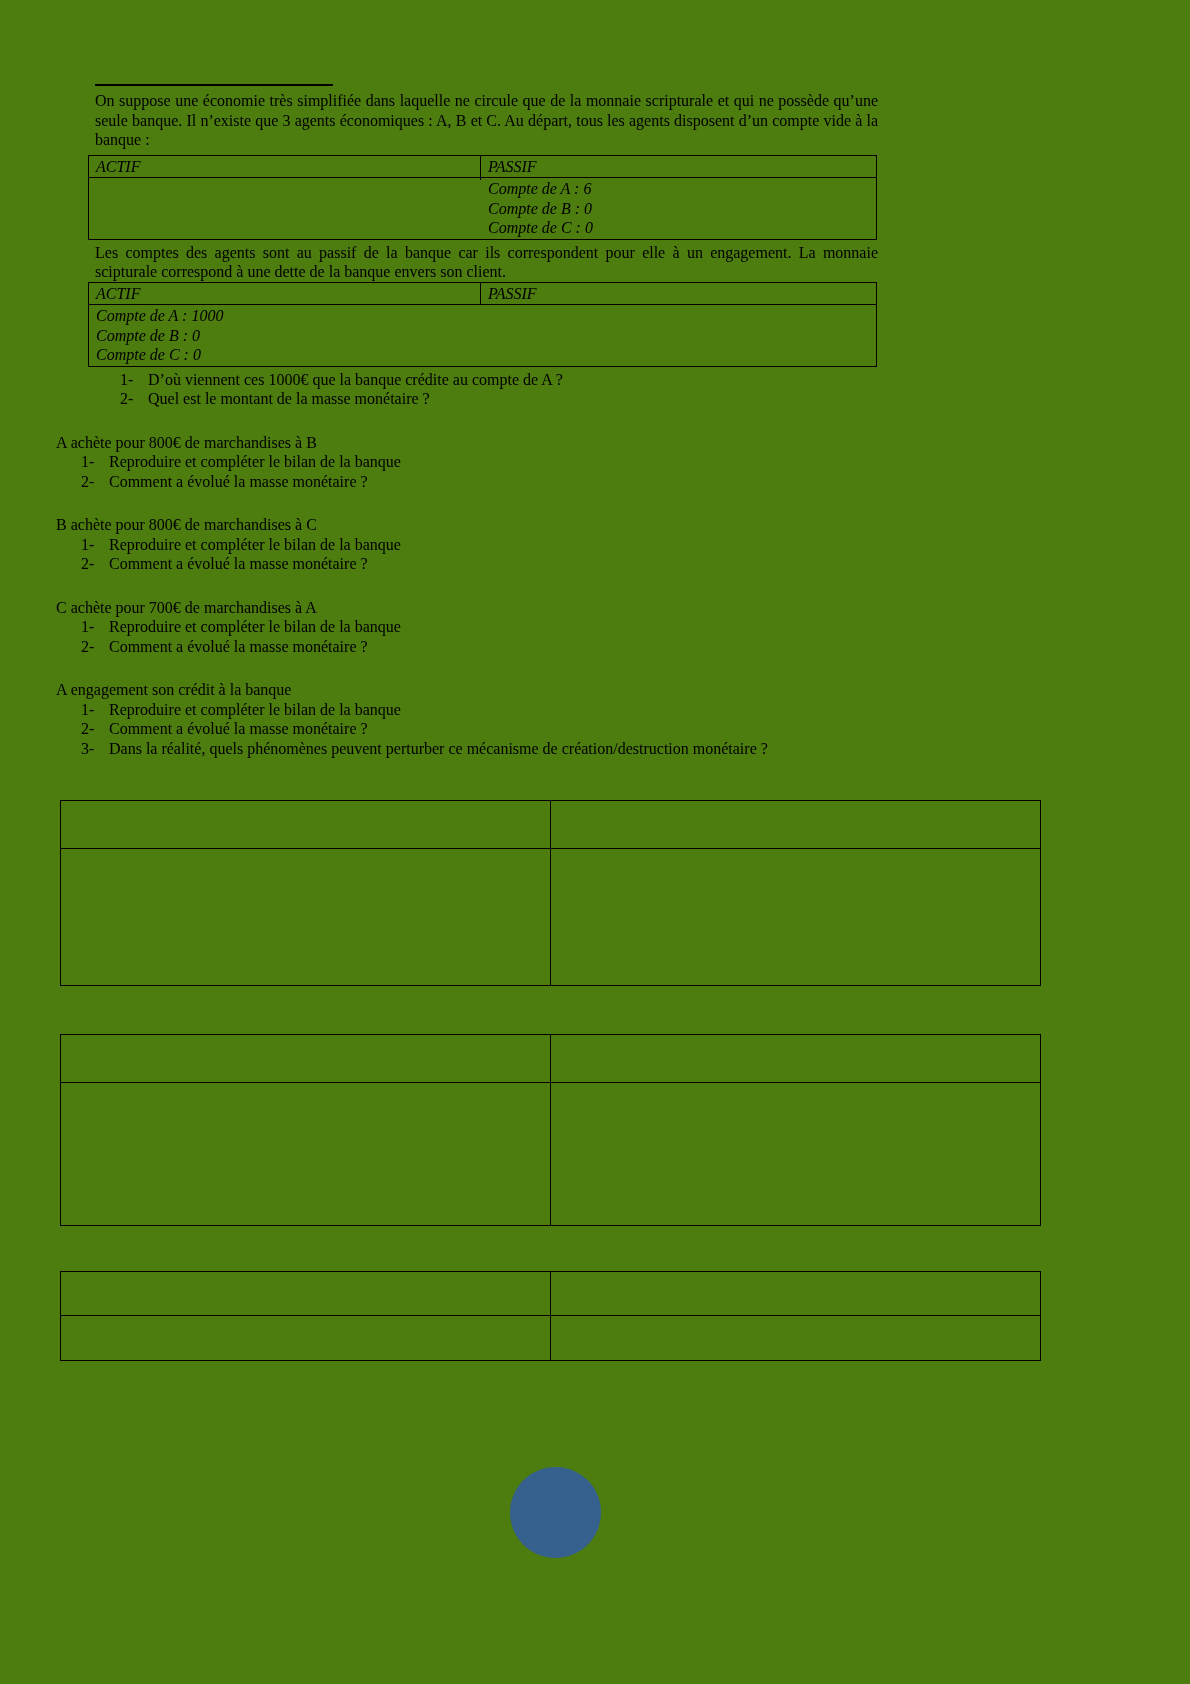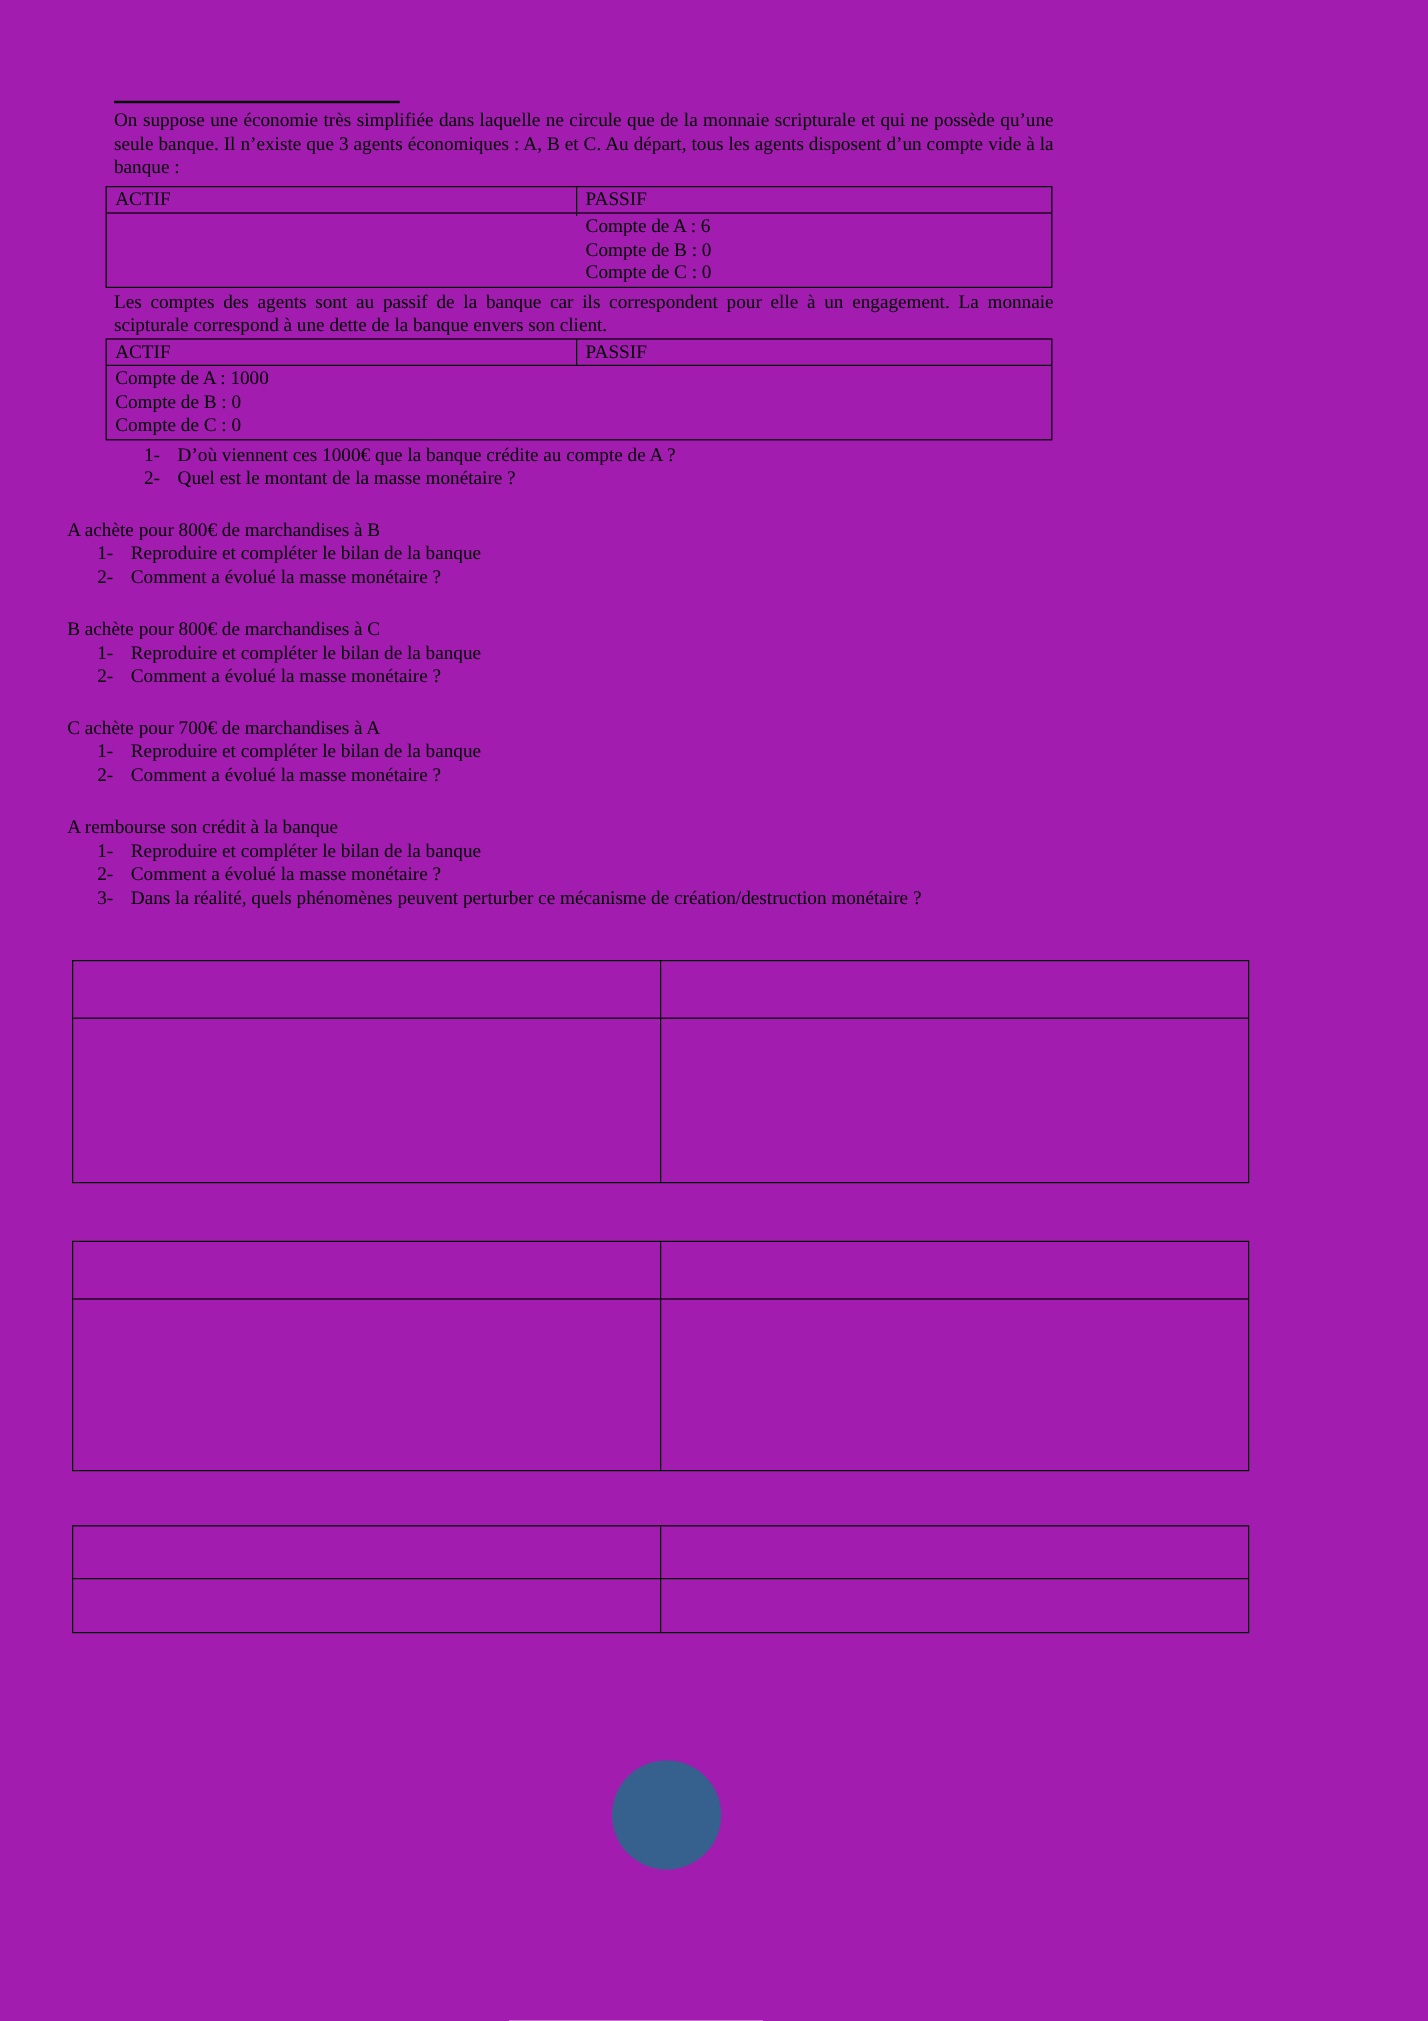--- a/index.html
+++ b/index.html
@@ -1,21 +1,21 @@
 <!DOCTYPE html>
 <html><head>
 <meta charset="utf-8">
 <style>
   * { box-sizing: border-box; }
   html, body { margin: 0; padding: 0; background: #ffffff; }
   .page {
     position: relative;
     width: 1190px;
     height: 1684px;
-    background: #a21caf;
+    background: #4d7c0f;
     font-family: "Liberation Serif", "DejaVu Serif", serif;
     font-size: 16px;
     line-height: 19.5px;
     color: #000000;
     overflow: hidden;
   }
   .title-underline {
     position: absolute;
     top: 84px;
     left: 95px;
@@ -24,21 +24,21 @@
     border-top: 2px solid #000;
   }
   .content { position: absolute; top: 0; left: 0; width: 100%; }
   .para { margin-left: 95px; width: 783px; text-align: justify; }
   .intro { margin-top: 91px; margin-bottom: 5px; }
   .note { margin-top: 3px; font-family: Liberation Serif, serif; }
   .credit-line { margin-left: 95px; width: 783px; margin-top: 2px; margin-bottom: 2px; }
 
   
   .bilan-table { margin-left: 88px; width: 789px; border: 1px solid #000; }
-  .bt-row { display: flex; align-items: flex-start; }
+  .bt-row { display: flex; align-items: flex-start; font-style: italic; }
   .bt-header { border-bottom: 1px solid #000; }
   .bt-cell { padding: 1px 7px; }
   .bt-left { width: 392px; border-right: 1px solid #000; }
   .bt-right { flex: 1; }
 
   
   .q-list { margin-left: 95px; width: 783px; margin-top: 3px; }
   .q-item { position: relative; padding-left: 53px; }
   .q-marker { position: absolute; left: 25px; }
   .section { margin-left: 56px; width: 783px; margin-top: 24px; }
@@ -154,21 +154,21 @@
         <span class="q-marker">1-</span>
         <span class="q-text">Reproduire et compléter le bilan de la banque</span>
       </div>
       <div class="q-item">
         <span class="q-marker">2-</span>
         <span class="q-text">Comment a évolué la masse monétaire ?</span>
       </div>
     </div>
 
     <div class="section">
-      <div class="section-title">A rembourse son crédit à la banque</div>
+      <div class="section-title">A engagement son crédit à la banque</div>
       <div class="q-item">
         <span class="q-marker">1-</span>
         <span class="q-text">Reproduire et compléter le bilan de la banque</span>
       </div>
       <div class="q-item">
         <span class="q-marker">2-</span>
         <span class="q-text">Comment a évolué la masse monétaire ?</span>
       </div>
       <div class="q-item">
         <span class="q-marker">3-</span>

